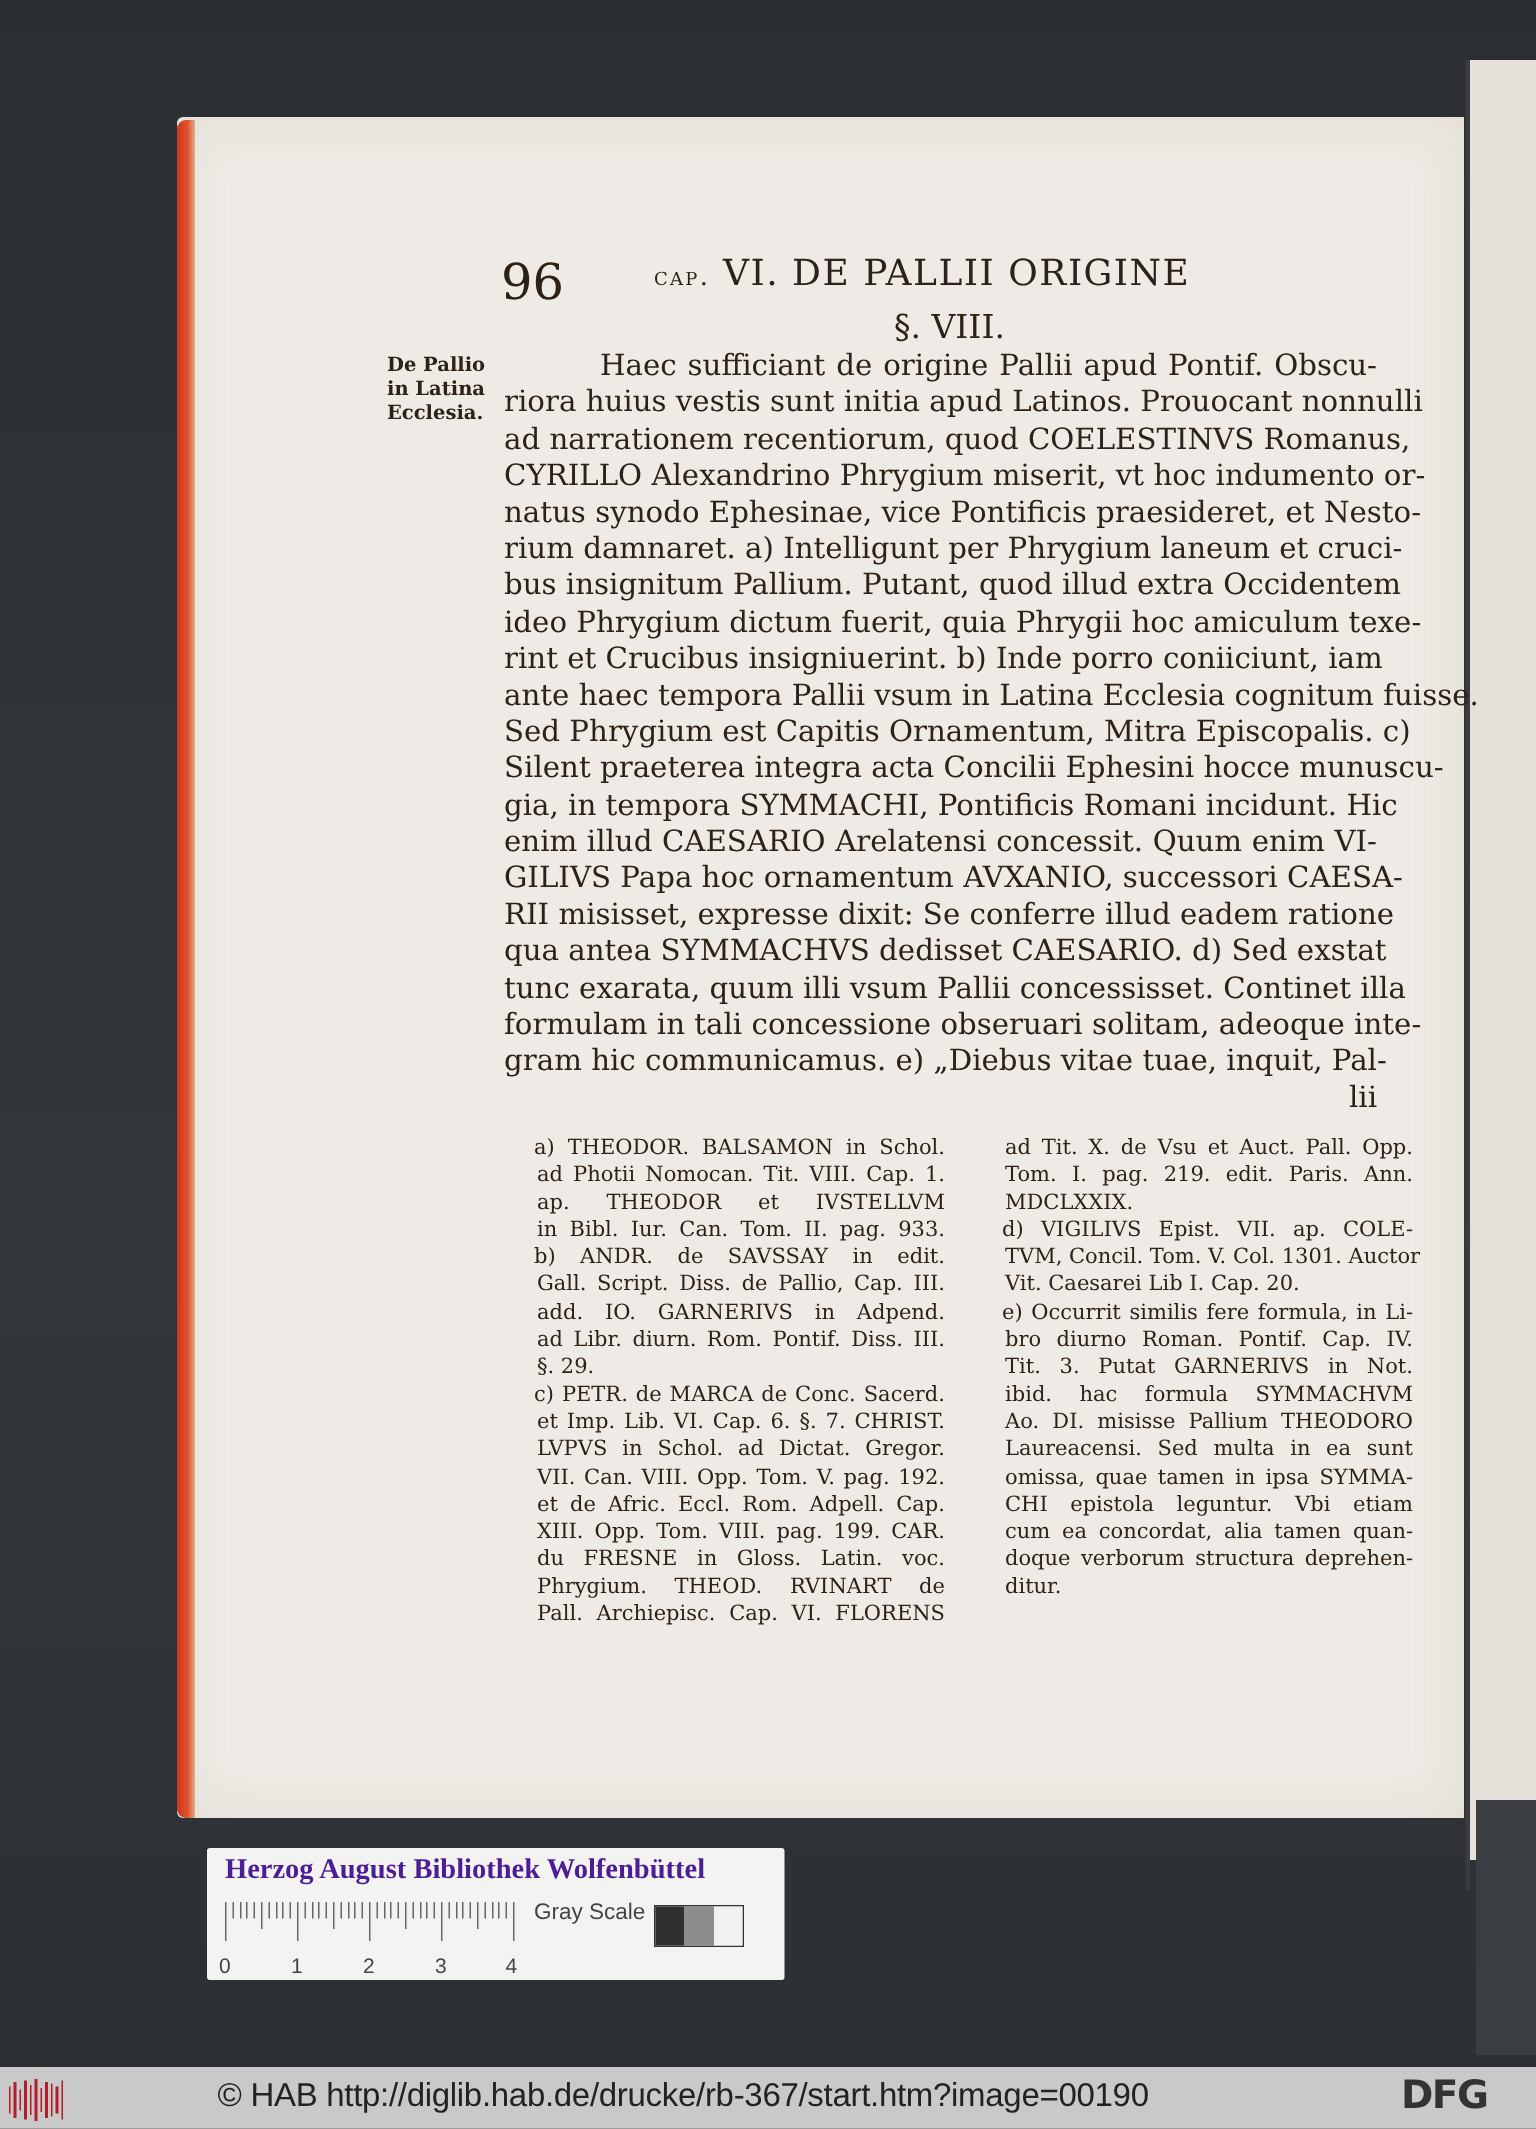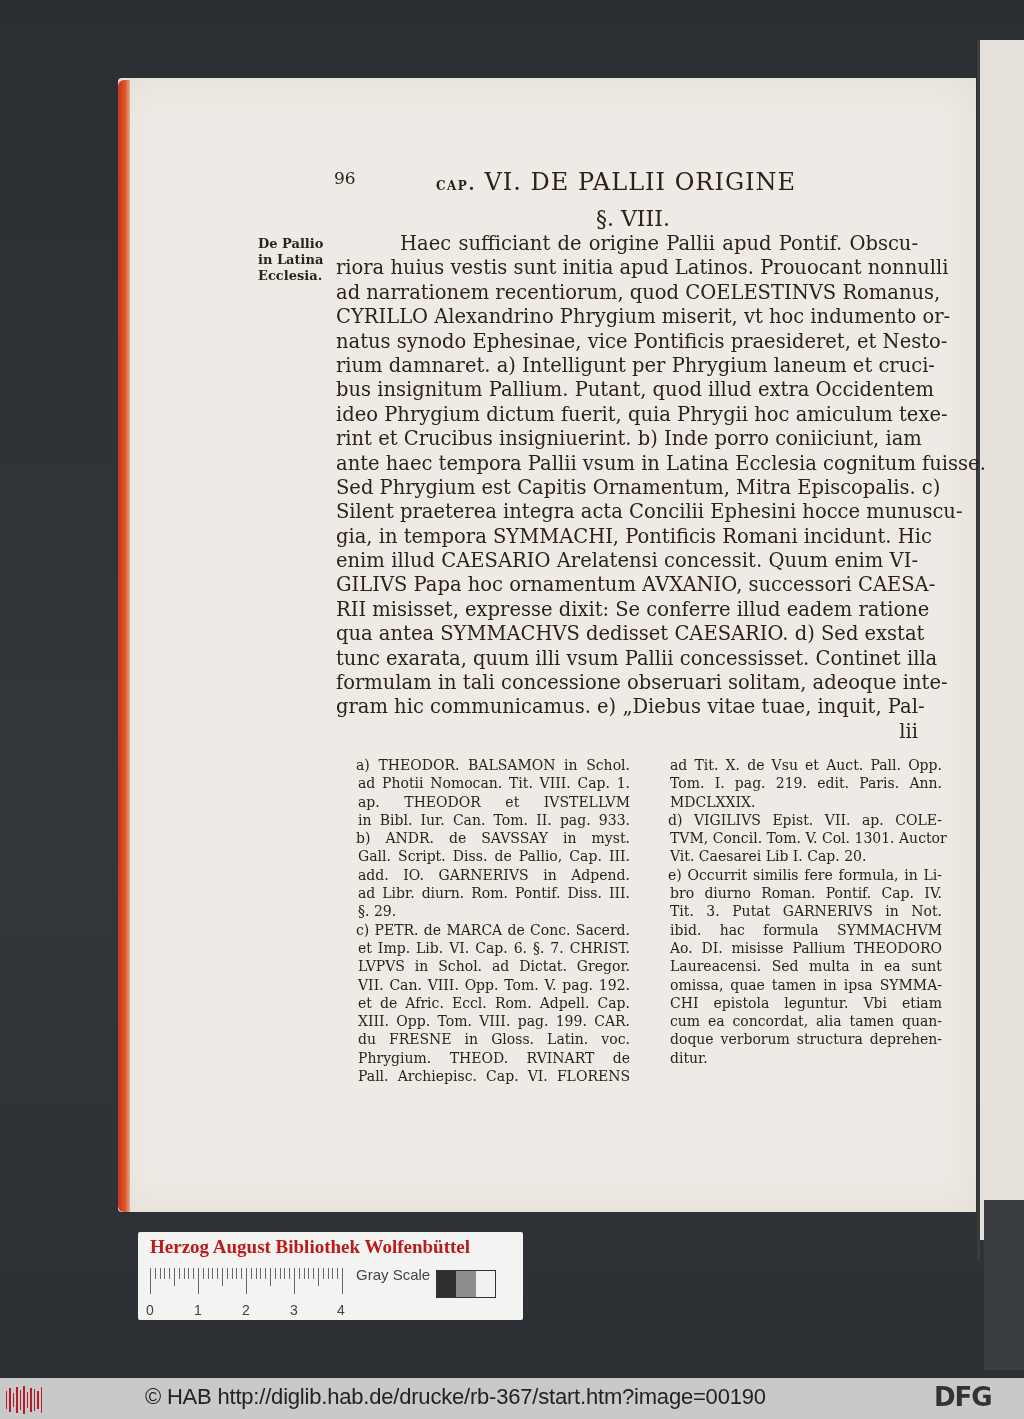--- a/index.html
+++ b/index.html
@@ -16,40 +16,40 @@
   .right-page-shade { position:absolute; left:984px; top:1200px; width:40px; height:170px; background:#3a3d42; }
   .page {
     position:absolute; left:118px; top:78px; width:858px; height:1134px;
     background:#eeeae5; border-radius:4px 0 0 4px;
     box-shadow: inset 0 0 40px rgba(180,165,140,.18);
   }
   .page-redge { position:absolute; left:118px; top:80px; width:12px; height:1132px;
     background:linear-gradient(90deg,#c8351e,#e2542b 60%,#d9b08f); border-radius:6px 0 0 6px; }
   .ink { color:#2e2217; }
   .running-head { position:absolute; left:334px; top:168px; width:520px; height:34px; }
-  .page-number { position:absolute; left:0; top:0; font-size:17px; }
+  .page-number { position:absolute; left:0; top:0; font-size:33px; }
   .chapter-title { position:absolute; left:102px; top:0; font-size:24px; letter-spacing:1px; white-space:nowrap; }
-  .chapter-title .sc { font-size:17px; letter-spacing:1.5px;font-weight:bold; }
+  .chapter-title .sc { font-size:17px; letter-spacing:1.5px; }
   .section-num { position:absolute; left:596px; top:206px; font-size:22px; }
   .margin-note { position:absolute; left:258px; top:236px; font-size:13px; line-height:16px; font-weight:bold; width:80px; }
   .body-text { position:absolute; left:336px; top:232px; width:582px; font-size:19.5px; line-height:24.4px; }
   .line { white-space:nowrap; text-align:justify; text-align-last:justify; height:24.4px; }
   .line.first { text-indent:64px; }
   .line.last-right { text-align-last:right; }
   .sc { font-variant:small-caps; letter-spacing:2px; font-size:15px; }
   .notes { position:absolute; top:756px; width:290px; font-size:14px; line-height:18.3px; }
   .notes.left { left:340px; }
   .notes.right { left:652px; }
   .nline { white-space:nowrap; text-align:justify; text-align-last:justify; height:18.3px;padding-left:16px; }
   .nline.ind { padding-left:18px; }
   .nline.end { text-align-last:left; }
   .label-card { position:absolute; left:138px; top:1232px; width:385px; height:88px;
     background:#f3f3f1; border-radius:2px; }
   .label-title { position:absolute; left:12px; top:4px; font-family:"Liberation Serif", serif; font-weight:bold;
-    font-size:19px; color:#b91c1c; white-space:nowrap; }
+    font-size:19px; color:#4c1d95; white-space:nowrap; }
   .ruler { position:absolute; left:12px; top:36px; width:196px; height:36px; }
   .tick { position:absolute; top:0; width:1px; background:#666; }
   .ruler-num { position:absolute; top:34px; font-family:"Liberation Sans", sans-serif; font-size:14px; color:#444; }
   .gray-label { position:absolute; left:218px; top:34px; font-family:"Liberation Sans", sans-serif; font-size:15px; color:#444; }
   .gray-scale { position:absolute; left:298px; top:38px; width:58px; height:26px; border:1px solid #333; display:flex; }
   .gray-scale div { flex:1; }
   .footer { position:absolute; left:0; top:1378px; width:1024px; height:41px; background:#c9c9c9; }
   .footer-logo { position:absolute; left:6px; top:8px; width:36px; height:28px; display:flex; gap:2px; align-items:center; }
   .footer-logo span { display:block; width:2px; background:#b31c2a; }
   .footer-text { position:absolute; left:145px; top:6px; font-family:"Liberation Sans", sans-serif; font-size:22px; color:#222; white-space:nowrap; letter-spacing:-0.2px; }
@@ -101,21 +101,21 @@
   <div class="line">formulam in tali concessione obseruari solitam, adeoque inte-</div>
   <div class="line">gram hic communicamus. e) „Diebus vitae tuae, inquit, Pal-</div>
   <div class="line last-right">lii</div>
 </div>
 
 <div class="notes left ink">
   <div class="nline">a) THEODOR. BALSAMON in Schol.</div>
   <div class="nline ind">ad Photii Nomocan. Tit. VIII. Cap. 1.</div>
   <div class="nline ind">ap. THEODOR et IVSTELLVM</div>
   <div class="nline ind">in Bibl. Iur. Can. Tom. II. pag. 933.</div>
-  <div class="nline">b) ANDR. de SAVSSAY in myst.</div>
+  <div class="nline">b) ANDR. de SAVSSAY in edit.</div>
   <div class="nline ind">Gall. Script. Diss. de Pallio, Cap. III.</div>
   <div class="nline ind">add. IO. GARNERIVS in Adpend.</div>
   <div class="nline ind">ad Libr. diurn. Rom. Pontif. Diss. III.</div>
   <div class="nline ind end">§. 29.</div>
   <div class="nline">c) PETR. de MARCA de Conc. Sacerd.</div>
   <div class="nline ind">et Imp. Lib. VI. Cap. 6. §. 7. CHRIST.</div>
   <div class="nline ind">LVPVS in Schol. ad Dictat. Gregor.</div>
   <div class="nline ind">VII. Can. VIII. Opp. Tom. V. pag. 192.</div>
   <div class="nline ind">et de Afric. Eccl. Rom. Adpell. Cap.</div>
   <div class="nline ind">XIII. Opp. Tom. VIII. pag. 199. CAR.</div>

